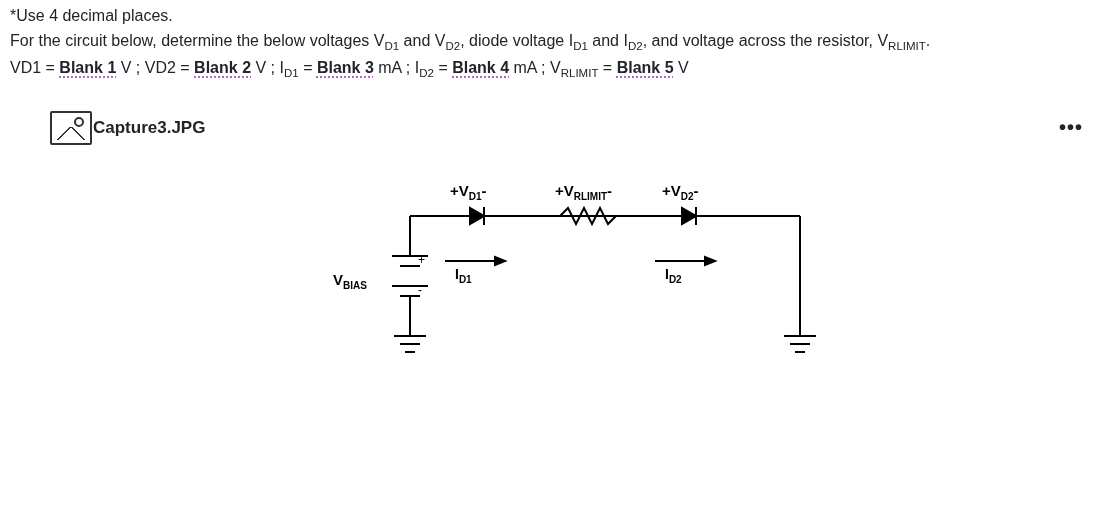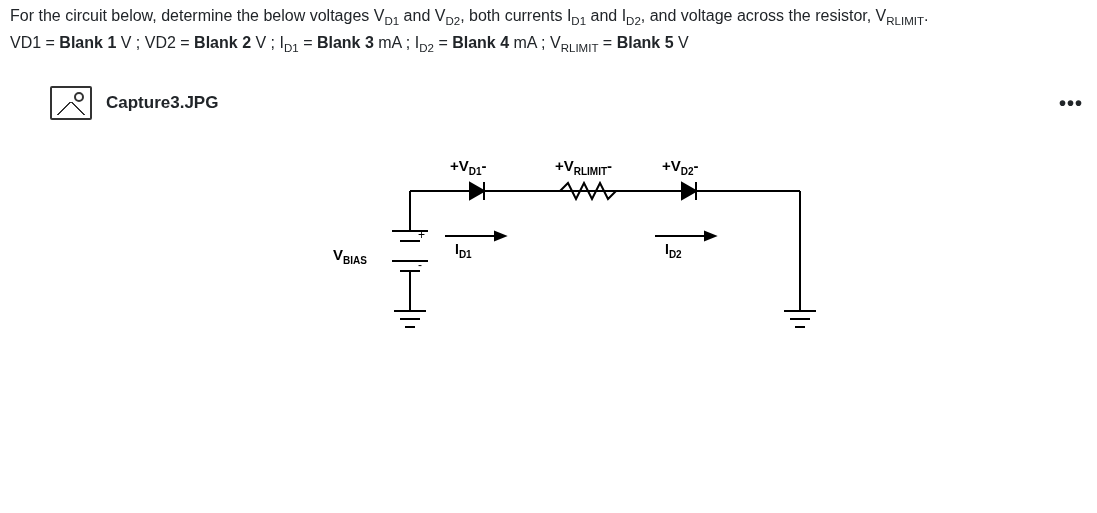--- a/index.html
+++ b/index.html
@@ -8,34 +8,35 @@
     padding: 4px 10px;
     font-family: "Segoe UI", "Helvetica Neue", Arial, sans-serif;
     font-size: 16px;
     line-height: 1.55;
     color: #212529;
     width: 1097px;
     background: #fff;
   }
   .prompt-text sub { font-size: 0.72em; vertical-align: sub; }
   .blank-underline {
+    text-decoration: underline;
     text-decoration-color: #b565c7;
     text-decoration-style: dotted;
     text-decoration-thickness: 1.5px;
     text-underline-offset: 4px;
     font-weight: 700;
   }
   .attachment-bar {
     display: flex;
     align-items: center;
     justify-content: space-between;
     margin-top: 22px;
     padding: 6px 0;
   }
-  .attachment-left { display: flex; align-items: center; gap: 14px; padding-left: 40px; }
+  .attachment-left { display: flex; align-items: center; gap: 1px; padding-left: 40px; }
   .image-icon {
     width: 42px; height: 34px;
     border: 2px solid #333; border-radius: 2px;
     position: relative;
   }
   .image-icon::before {
     content:""; position:absolute; top:4px; right:6px;
     width:6px; height:6px; border:2px solid #333; border-radius:50%;
   }
   .image-icon::after {
@@ -55,23 +56,24 @@
   .circuit-svg { position:absolute; left:290px; top:0; }
   .circuit-svg text { font-family: Arial, sans-serif; }
   .lbl-top { font-size:15px; font-weight:700; }
   .lbl-sub { font-size:10px; font-weight:700; }
   .lbl-cur { font-size:14px; font-weight:700; }
 </style>
 </head>
 <body>
 
 <div class="prompt-text">
+  <div>*Use 4 decimal places.</div>
 
   <div>
-    <span>For the circuit below, determine the below voltages V</span><sub>D1</sub><span> and V</span><sub>D2</sub><span>,  both currents I</span><sub>D1</sub><span> and I</span><sub>D2</sub><span>, and voltage across the resistor, V</span><sub>RLIMIT</sub><span>.</span>
+    <span>For the circuit below, determine the below voltages V</span><sub>D1</sub><span> and V</span><sub>D2</sub><span>,  diode voltage I</span><sub>D1</sub><span> and I</span><sub>D2</sub><span>, and voltage across the resistor, V</span><sub>RLIMIT</sub><span>.</span>
   </div>
 
 
 
   <div>
     <span>VD1 = </span><span class="blank-underline">Blank 1</span><span> V</span><span> ; </span><span>VD2 = </span><span class="blank-underline">Blank 2</span><span> V</span><span> ; </span><span>I</span><sub>D1</sub><span> = </span><span class="blank-underline">Blank 3</span><span> mA</span><span> ; </span><span>I</span><sub>D2</sub><span> = </span><span class="blank-underline">Blank 4</span><span> mA</span><span>  ; </span><span>V</span><sub>RLIMIT</sub><span> = </span><span class="blank-underline">Blank 5</span><span> V</span>
   </div>
 </div>
 
 <div class="attachment-bar">

